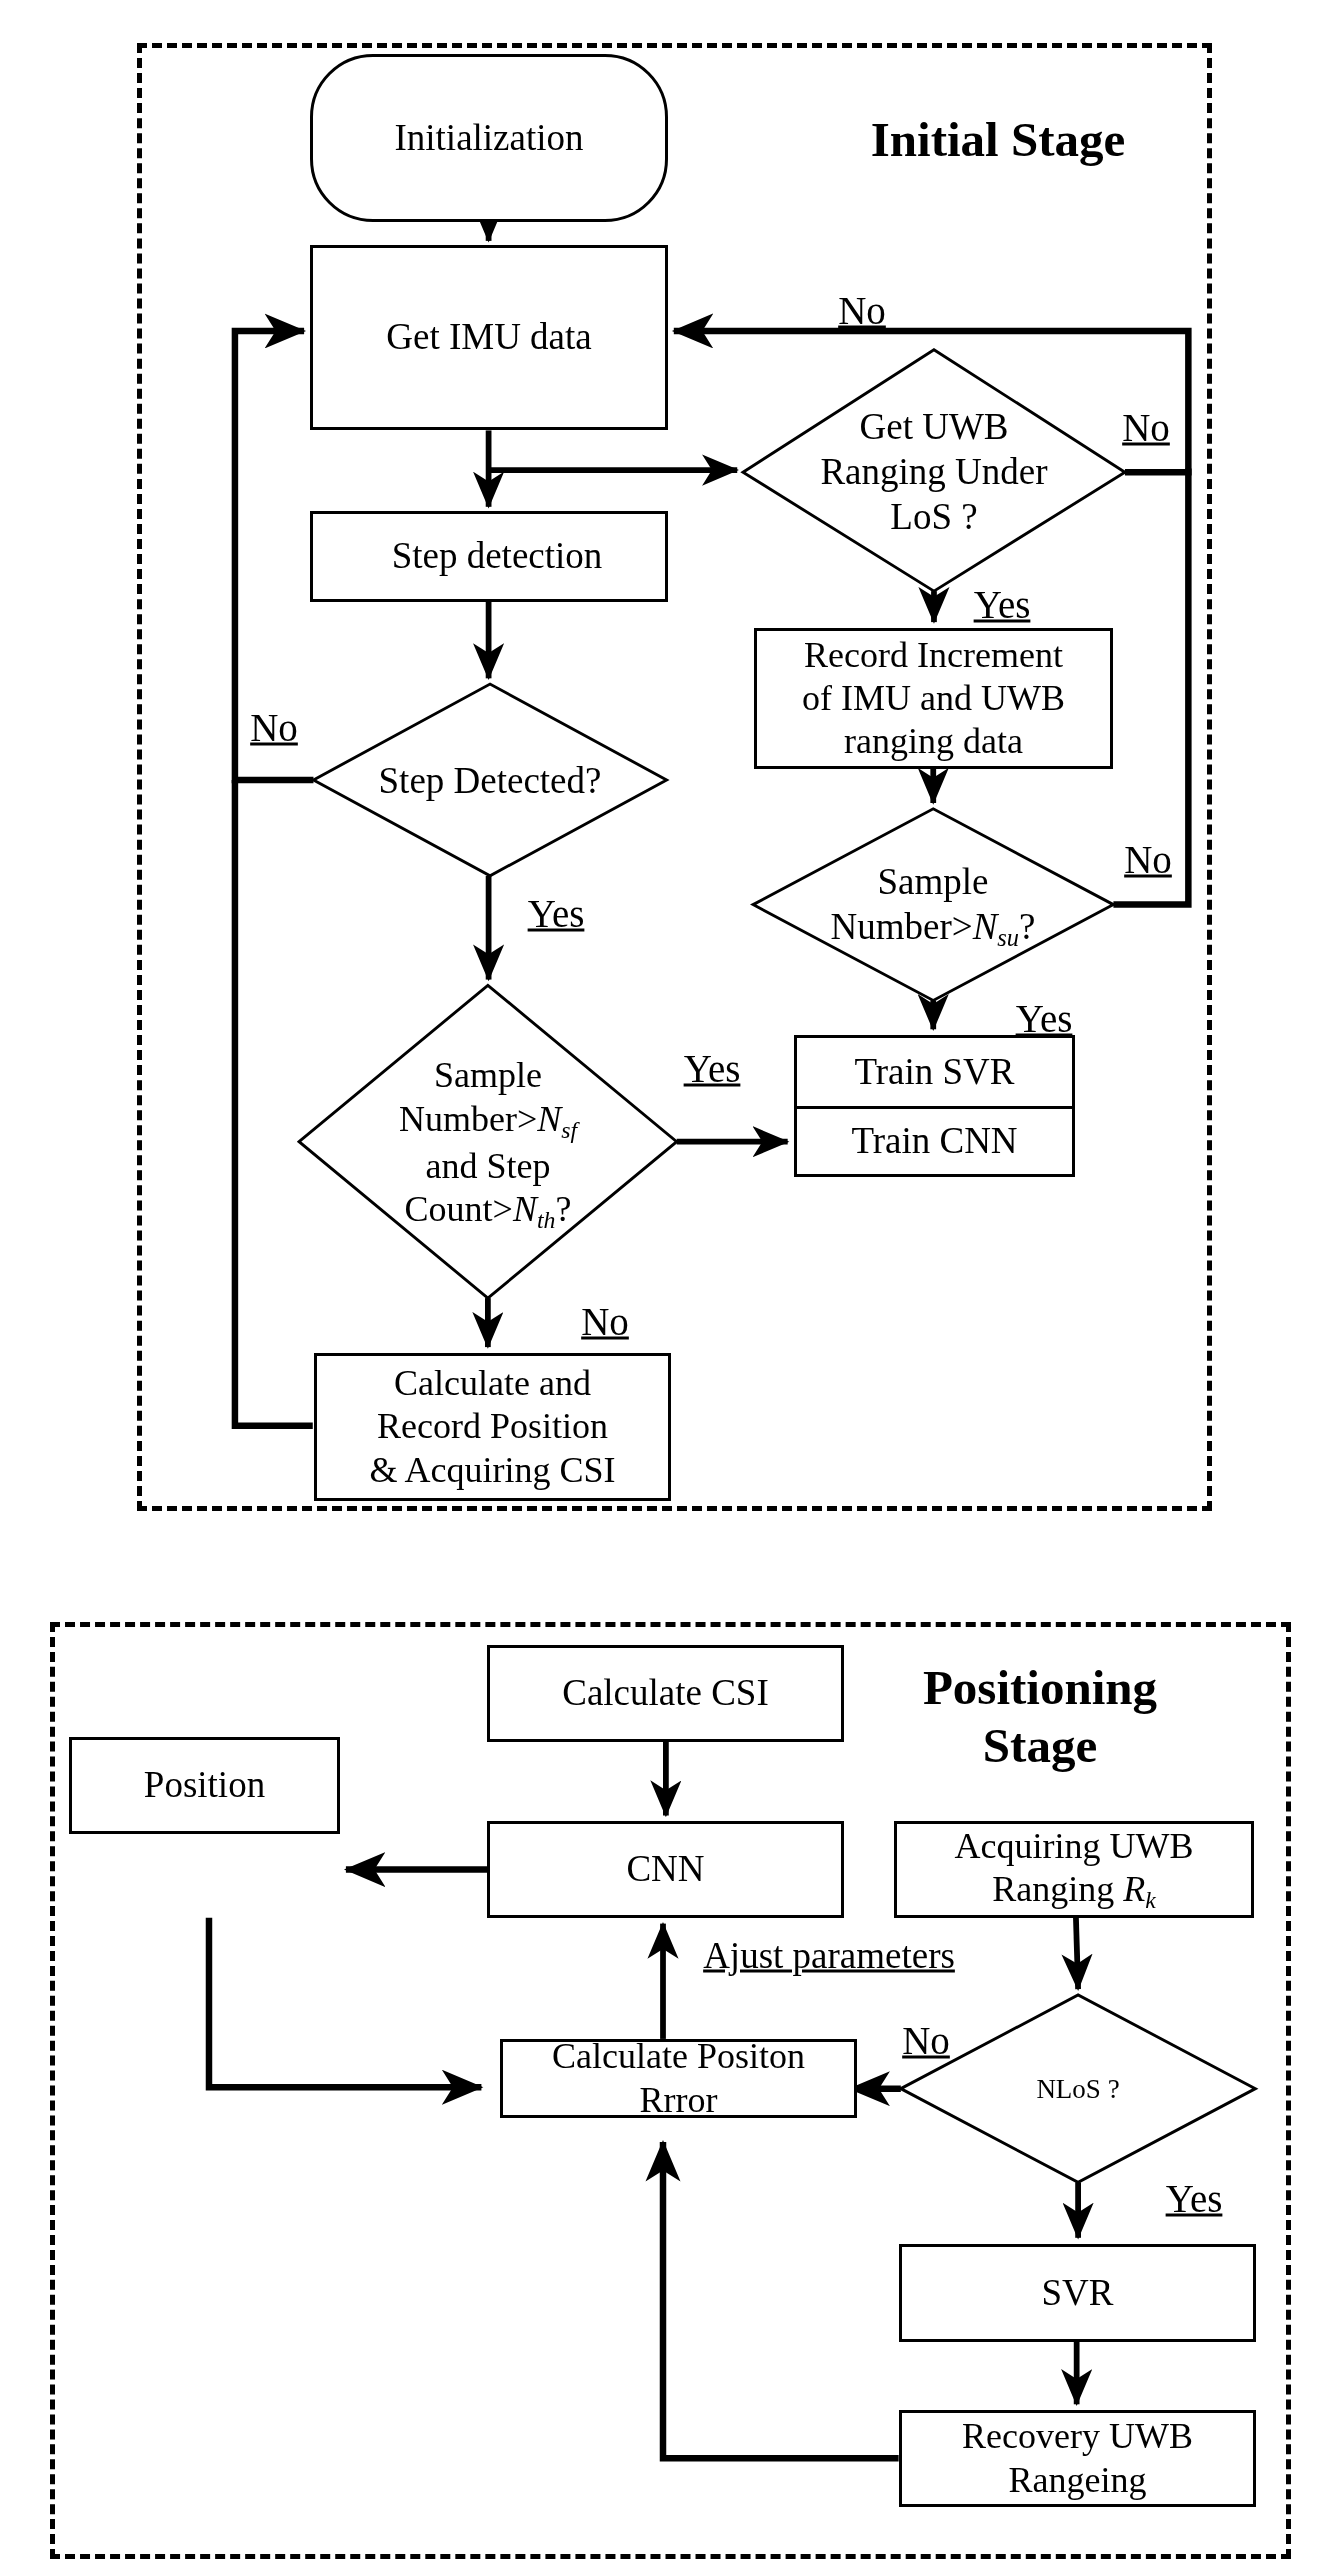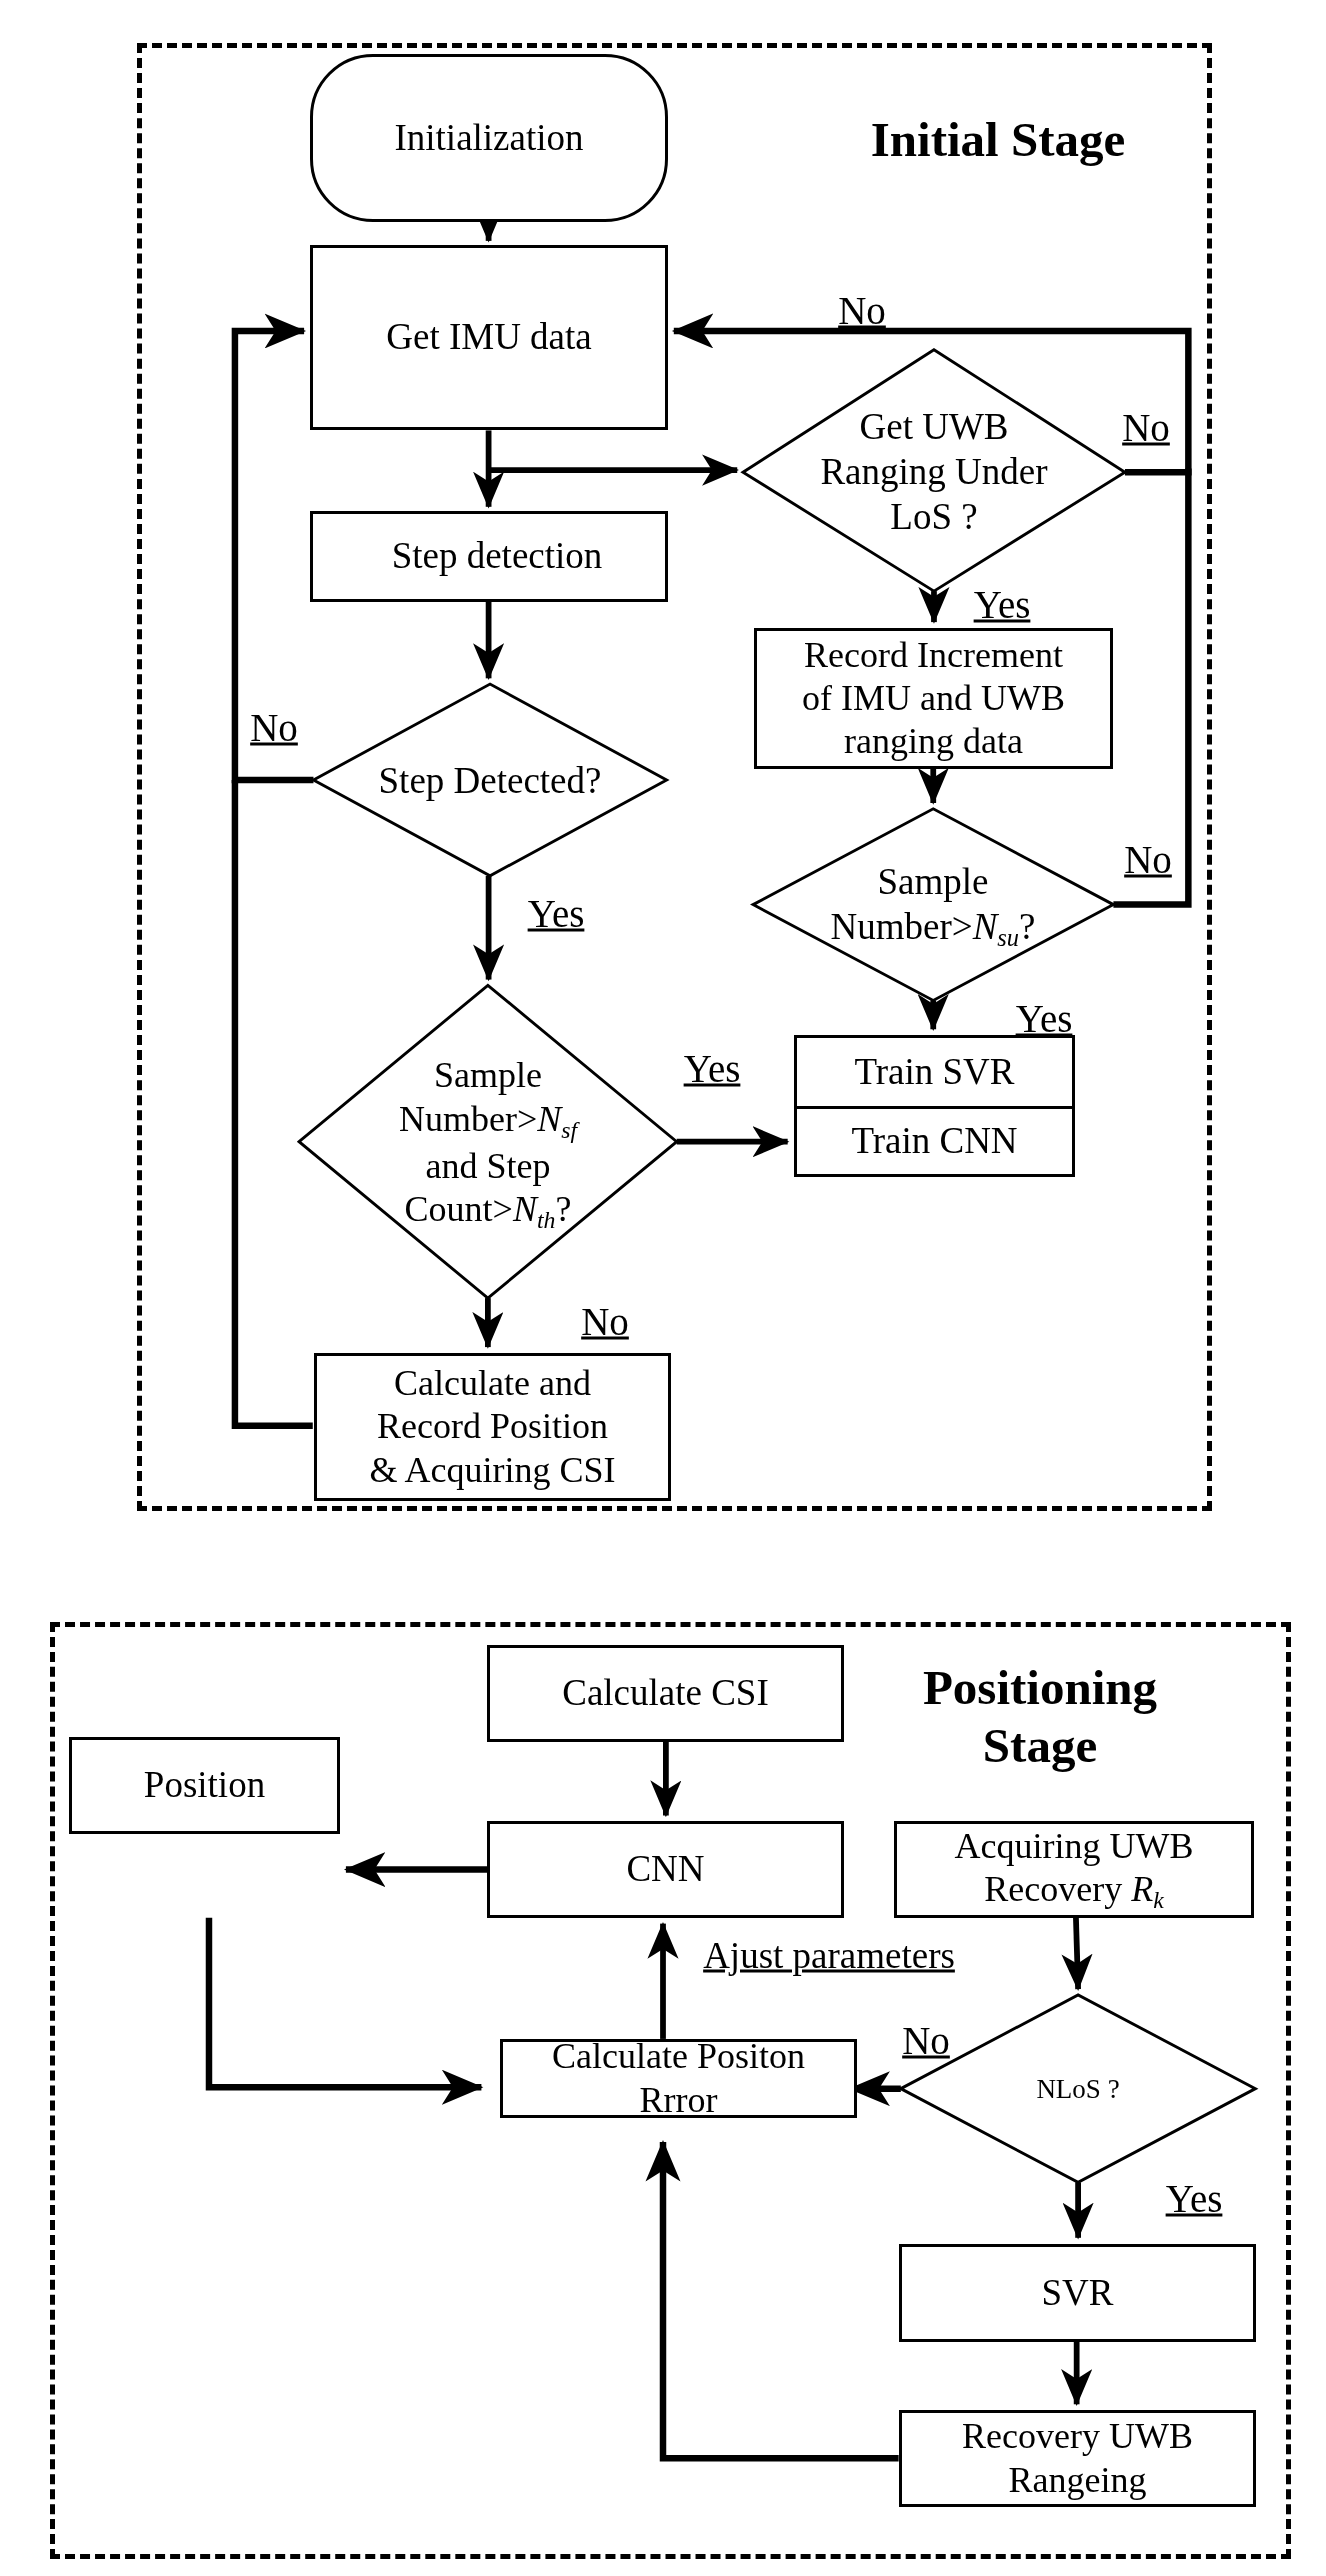--- a/index.html
+++ b/index.html
@@ -152,21 +152,21 @@
   <div class="node" style="left:69px;top:1737px;width:271px;height:97px;">
     <span class="ln">Position</span>
   </div>
 
   <div class="node" style="left:487px;top:1821px;width:357px;height:97px;">
     <span class="ln">CNN</span>
   </div>
 
   <div class="node fs50" style="left:894px;top:1821px;width:360px;height:97px;">
     <span class="ln">Acquiring UWB</span>
-    <span class="ln"><span>Recovery </span><span class="iv">R</span><span class="is">k</span></span>
+    <span class="ln"><span>Ranging </span><span class="iv">R</span><span class="is">k</span></span>
   </div>
 
   <div class="node fs50" style="left:500px;top:2039px;width:357px;height:79px;">
     <span class="ln">Calculate Positon</span>
     <span class="ln">Rrror</span>
   </div>
 
   <div class="dtext" style="left:1078px;top:2089px;font-size:27px;">
     <span class="ln">NLoS ?</span>
   </div>

